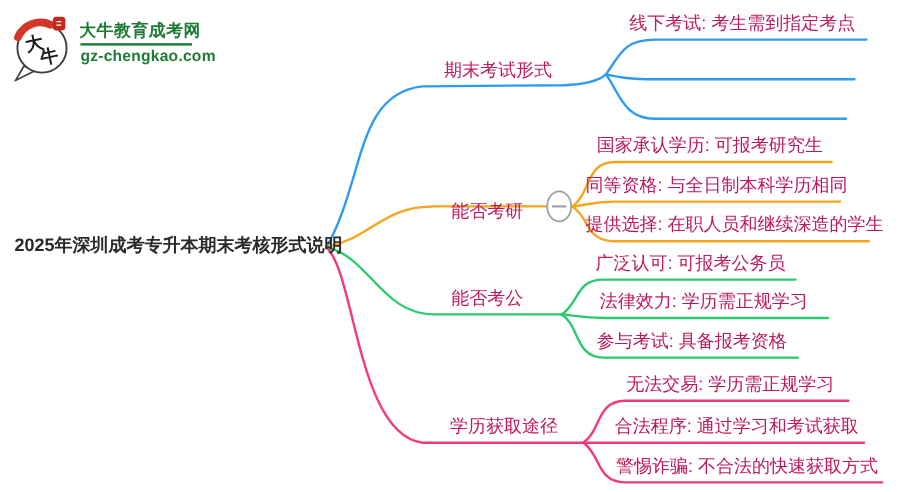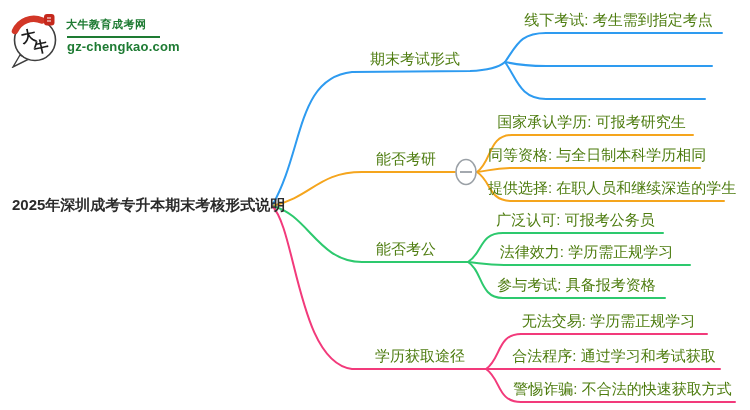--- a/index.html
+++ b/index.html
@@ -3,32 +3,32 @@
 <meta charset="utf-8">
 <style>
   html,body{margin:0;padding:0;background:#fff;}
   .stage{
     position:relative;width:750px;height:410px;background:#ffffff;overflow:hidden;
     font-family:"Liberation Sans","DejaVu Sans",sans-serif;
   }
   .lines{position:absolute;left:0;top:0;}
   .lines path{fill:none;stroke-width:2;stroke-linecap:round;}
   .node{
-    position:absolute;color:#4d7c0f;font-size:15px;line-height:20px;
+    position:absolute;color:#be185d;font-size:15px;line-height:20px;
     text-align:center;white-space:nowrap;letter-spacing:0px;
   }
   .root-label{
     position:absolute;left:12px;top:196px;width:252px;
     color:#2b2b2b;font-size:15px;font-weight:700;line-height:18px;
     text-align:right;white-space:nowrap;
   }
   .logo{position:absolute;left:10px;top:10px;width:190px;height:58px;}
   .logo-bubble{position:absolute;left:0;top:0;}
   .logo-name{
-    position:absolute;left:56px;top:7px;font-size:11px;font-weight:700;
+    position:absolute;left:56px;top:7px;font-size:14px;font-weight:700;
     color:#1E7B33;letter-spacing:0.5px;white-space:nowrap;
   }
   .logo-rule{position:absolute;left:57px;top:26px;width:93px;height:2px;background:#1E7B33;}
   .logo-url{
     position:absolute;left:57px;top:29px;font-size:13px;font-weight:700;
     color:#1E7B33;letter-spacing:0.2px;white-space:nowrap;
   }
 </style>
 </head>
 <body>
@@ -76,21 +76,21 @@
       <path d="M37,8 h4 M37,11 h4" stroke="#ffffff" stroke-width="1" fill="none"></path>
     </svg>
     <div class="logo-name">大牛教育成考网</div>
     <div class="logo-rule"></div>
     <div class="logo-url">gz-chengkao.com</div>
   </div>
 
   <div class="root-label">2025年深圳成考专升本期末考核形式说明</div>
 
   <div class="node" style="left:345px;top:49px;width:140px;">期末考试形式</div>
-  <div class="node" style="left:346px;top:149px;width:120px;">能否考研</div>
+  <div class="node" style="left:346px;top:167px;width:120px;">能否考研</div>
   <div class="node" style="left:346px;top:239px;width:120px;">能否考公</div>
   <div class="node" style="left:352px;top:346px;width:136px;">学历获取途径</div>
 
   <div class="node" style="left:515px;top:10px;width:207px;">线下考试: 考生需到指定考点</div>
 
   <div class="node" style="left:490px;top:112px;width:203px;">国家承认学历: 可报考研究生</div>
   <div class="node" style="left:488px;top:145px;width:212px;">同等资格: 与全日制本科学历相同</div>
   <div class="node" style="left:488px;top:178px;width:236px;">提供选择: 在职人员和继续深造的学生</div>
 
   <div class="node" style="left:488px;top:210px;width:175px;">广泛认可: 可报考公务员</div>

